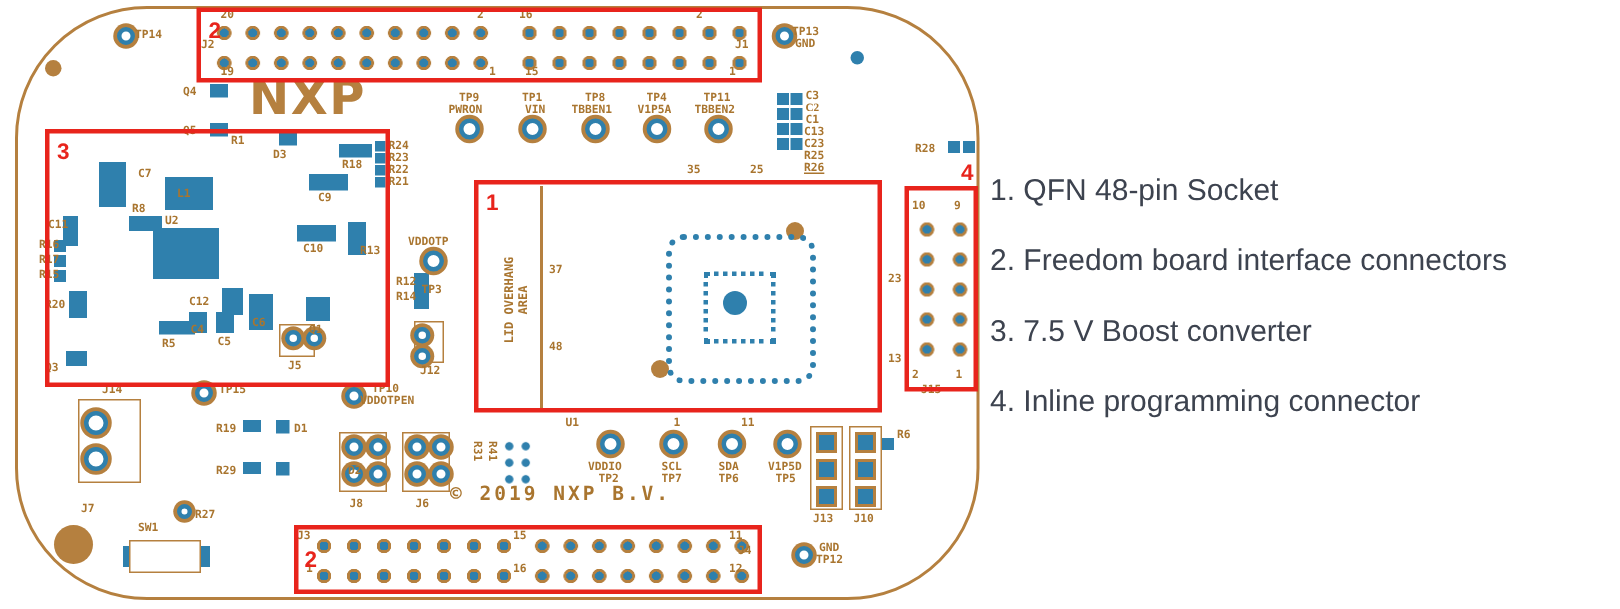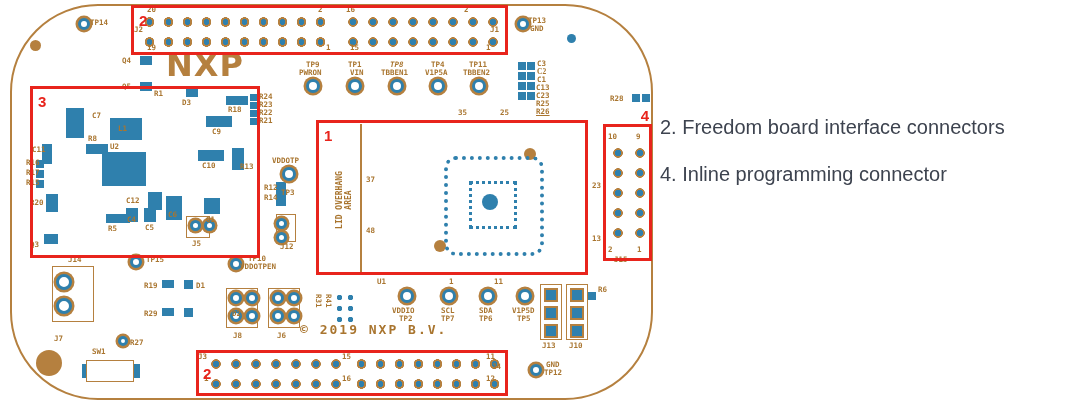--- a/index.html
+++ b/index.html
@@ -177,21 +177,21 @@
       <span class="silk" style="left: 350px; top: 44px;">15</span>
       <span class="silk" style="left: 464px; top: 6px;">2</span>
       <span class="silk" style="left: 486px; top: 44px;">1</span>
       <span class="silk" style="left: 490px; top: 26px;">J1</span>
       <span class="silk" style="left: 528px; top: 17px;">TP13</span>
       <span class="silk" style="left: 530px; top: 25px;">GND</span>
       <span class="silk" style="left: 306px; top: 61px;">TP9</span>
       <span class="silk" style="left: 299px; top: 69px;">PWRON</span>
       <span class="silk" style="left: 348px; top: 61px;">TP1</span>
       <span class="silk" style="left: 350px; top: 69px;">VIN</span>
-      <span class="silk" style="left: 390px; top: 61px; font-style: italic;">TP8</span>
+      <span class="silk" style="left: 390px; top: 61px;">TP8</span>
       <span class="silk" style="left: 381px; top: 69px;">TBBEN1</span>
       <span class="silk" style="left: 431px; top: 61px;">TP4</span>
       <span class="silk" style="left: 425px; top: 69px;">V1P5A</span>
       <span class="silk" style="left: 469px; top: 61px;">TP11</span>
       <span class="silk" style="left: 463px; top: 69px;">TBBEN2</span>
       <span class="silk" style="left: 537px; top: 60px;">C3</span>
       <span class="silk" style="left: 537px; top: 68px; font-family: Liberation Serif, serif;">C2</span>
       <span class="silk" style="left: 537px; top: 76px;">C1</span>
       <span class="silk" style="left: 536px; top: 84px;">C13</span>
       <span class="silk" style="left: 536px; top: 92px;">C23</span>
@@ -293,17 +293,19 @@
     <span class="rednum">1</span>
   </div>
   <div class="redbox" style="left:603px;top:124px;width:49px;height:137px;">
     <span class="rednum above">4</span>
   </div>
   <div class="redbox" style="left:196px;top:350px;width:312px;height:46px;">
     <span class="rednum mid">2</span>
   </div>
 
   <div class="legend">
+    <div class="legend-item">1. QFN 48-pin Socket</div>
     <div class="legend-item">2. Freedom board interface connectors</div>
+    <div class="legend-item">3. 7.5 V Boost converter</div>
     <div class="legend-item">4. Inline programming connector</div>
   </div>
 
 </div>
 
 </body></html>

